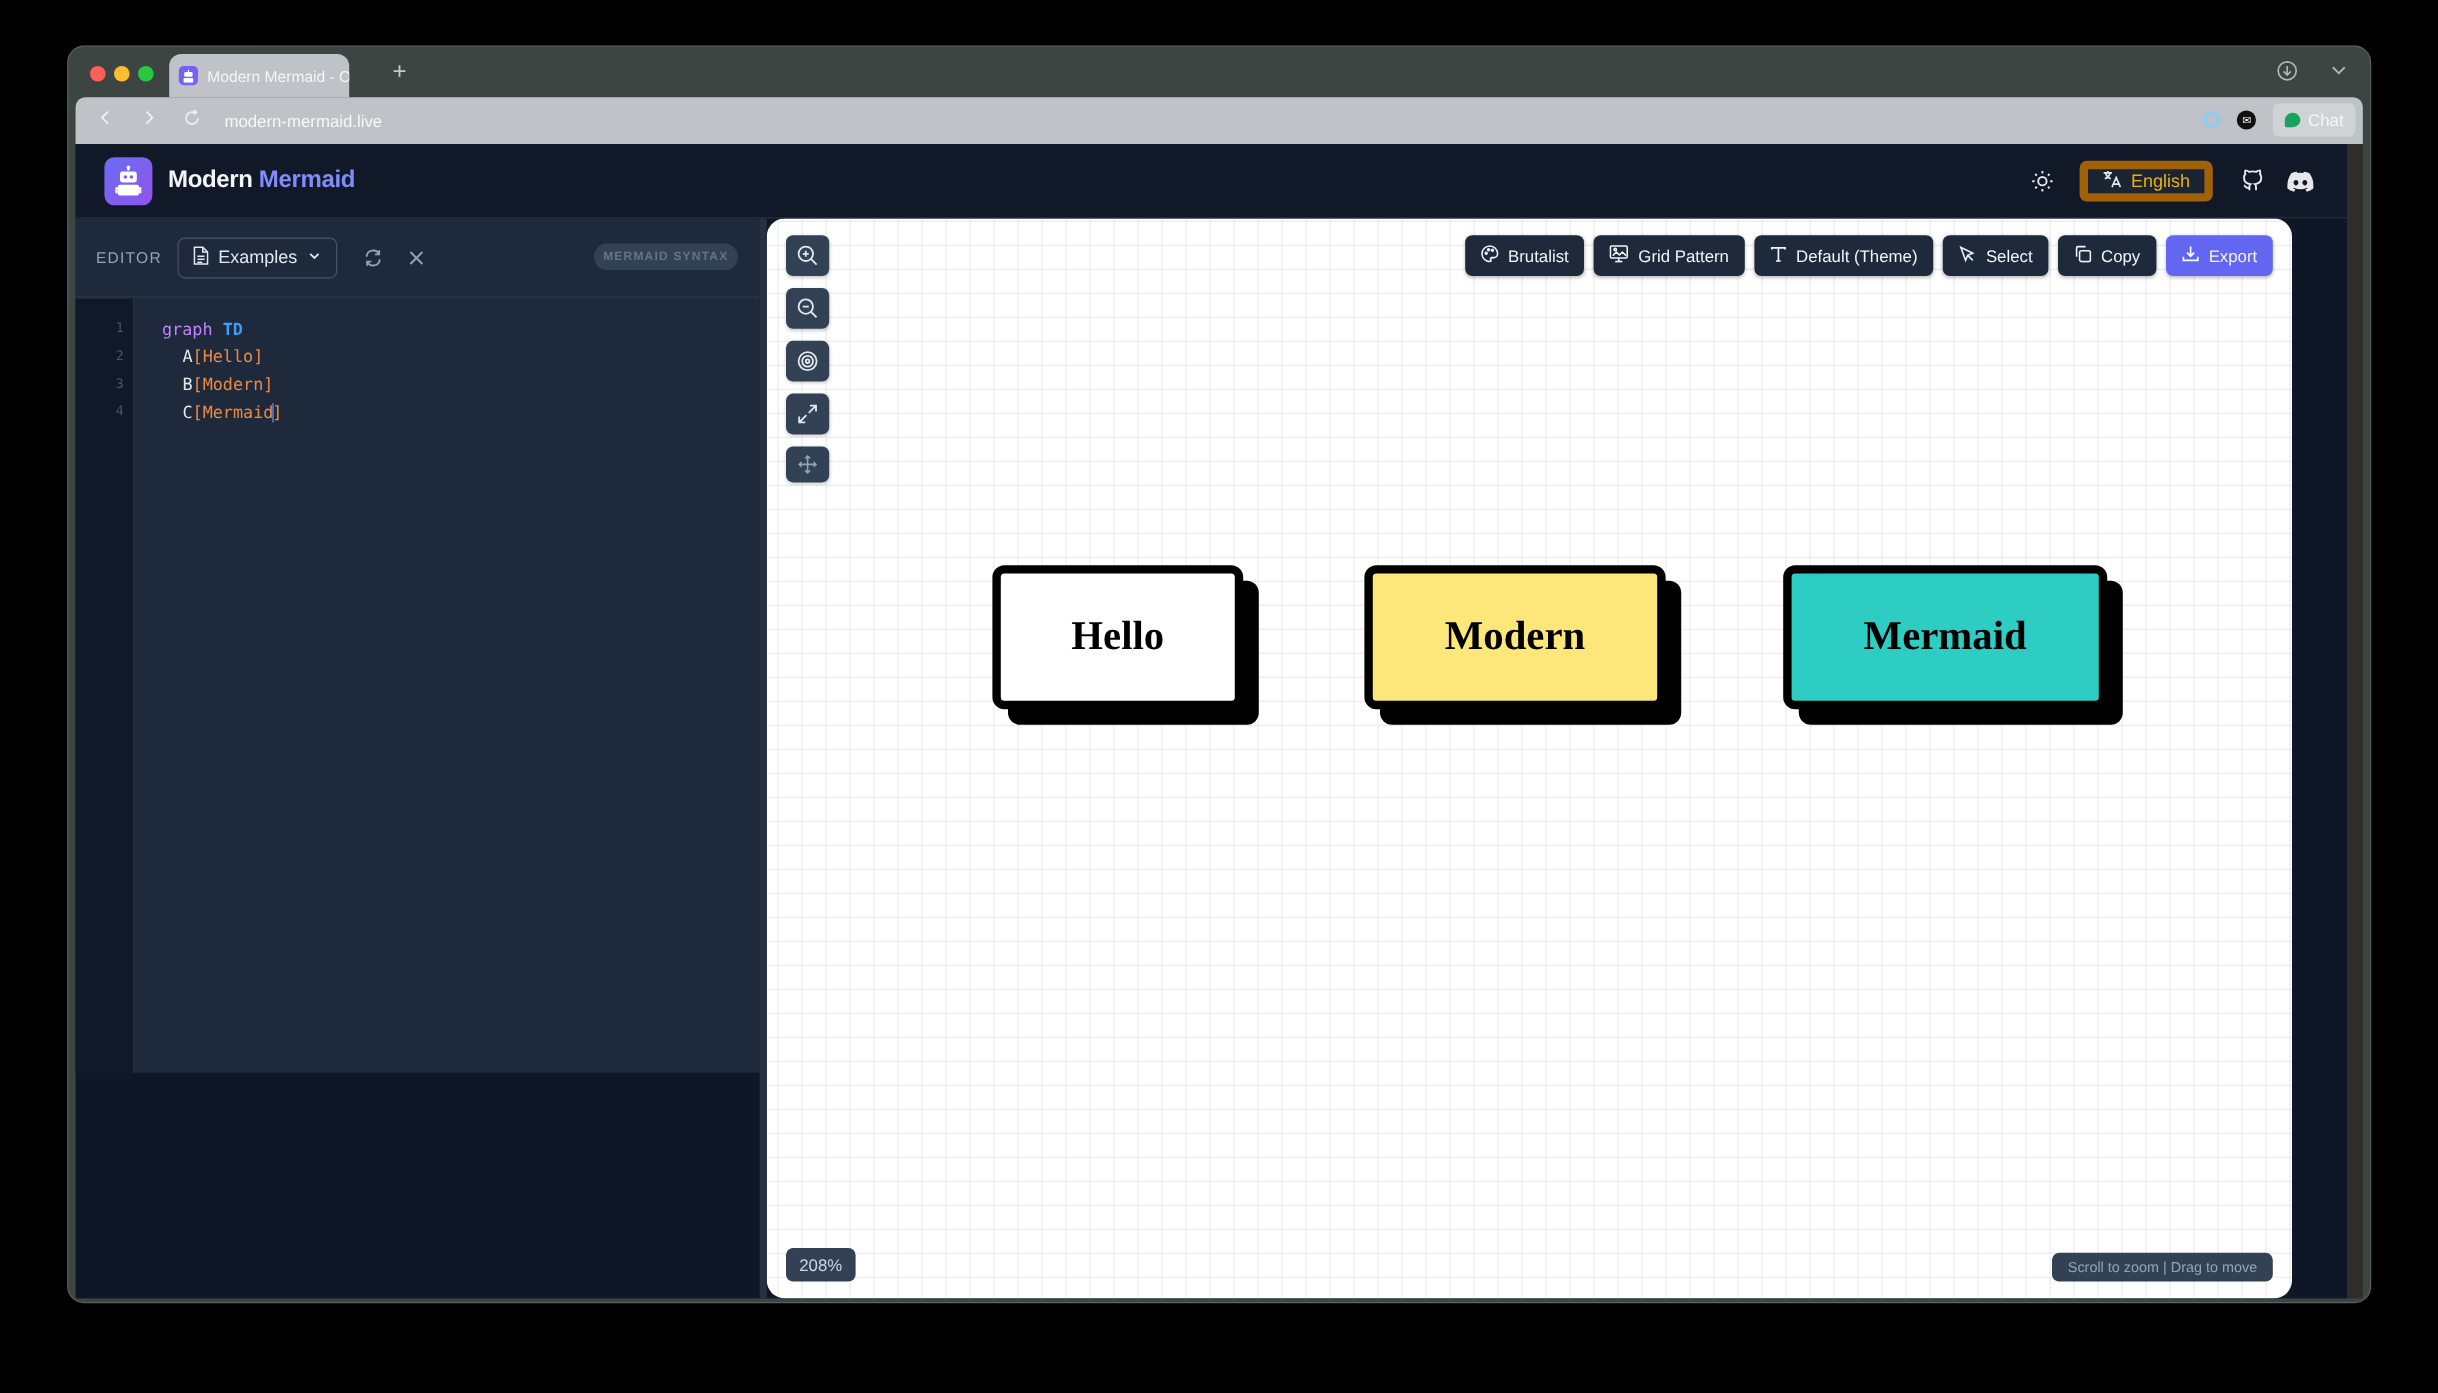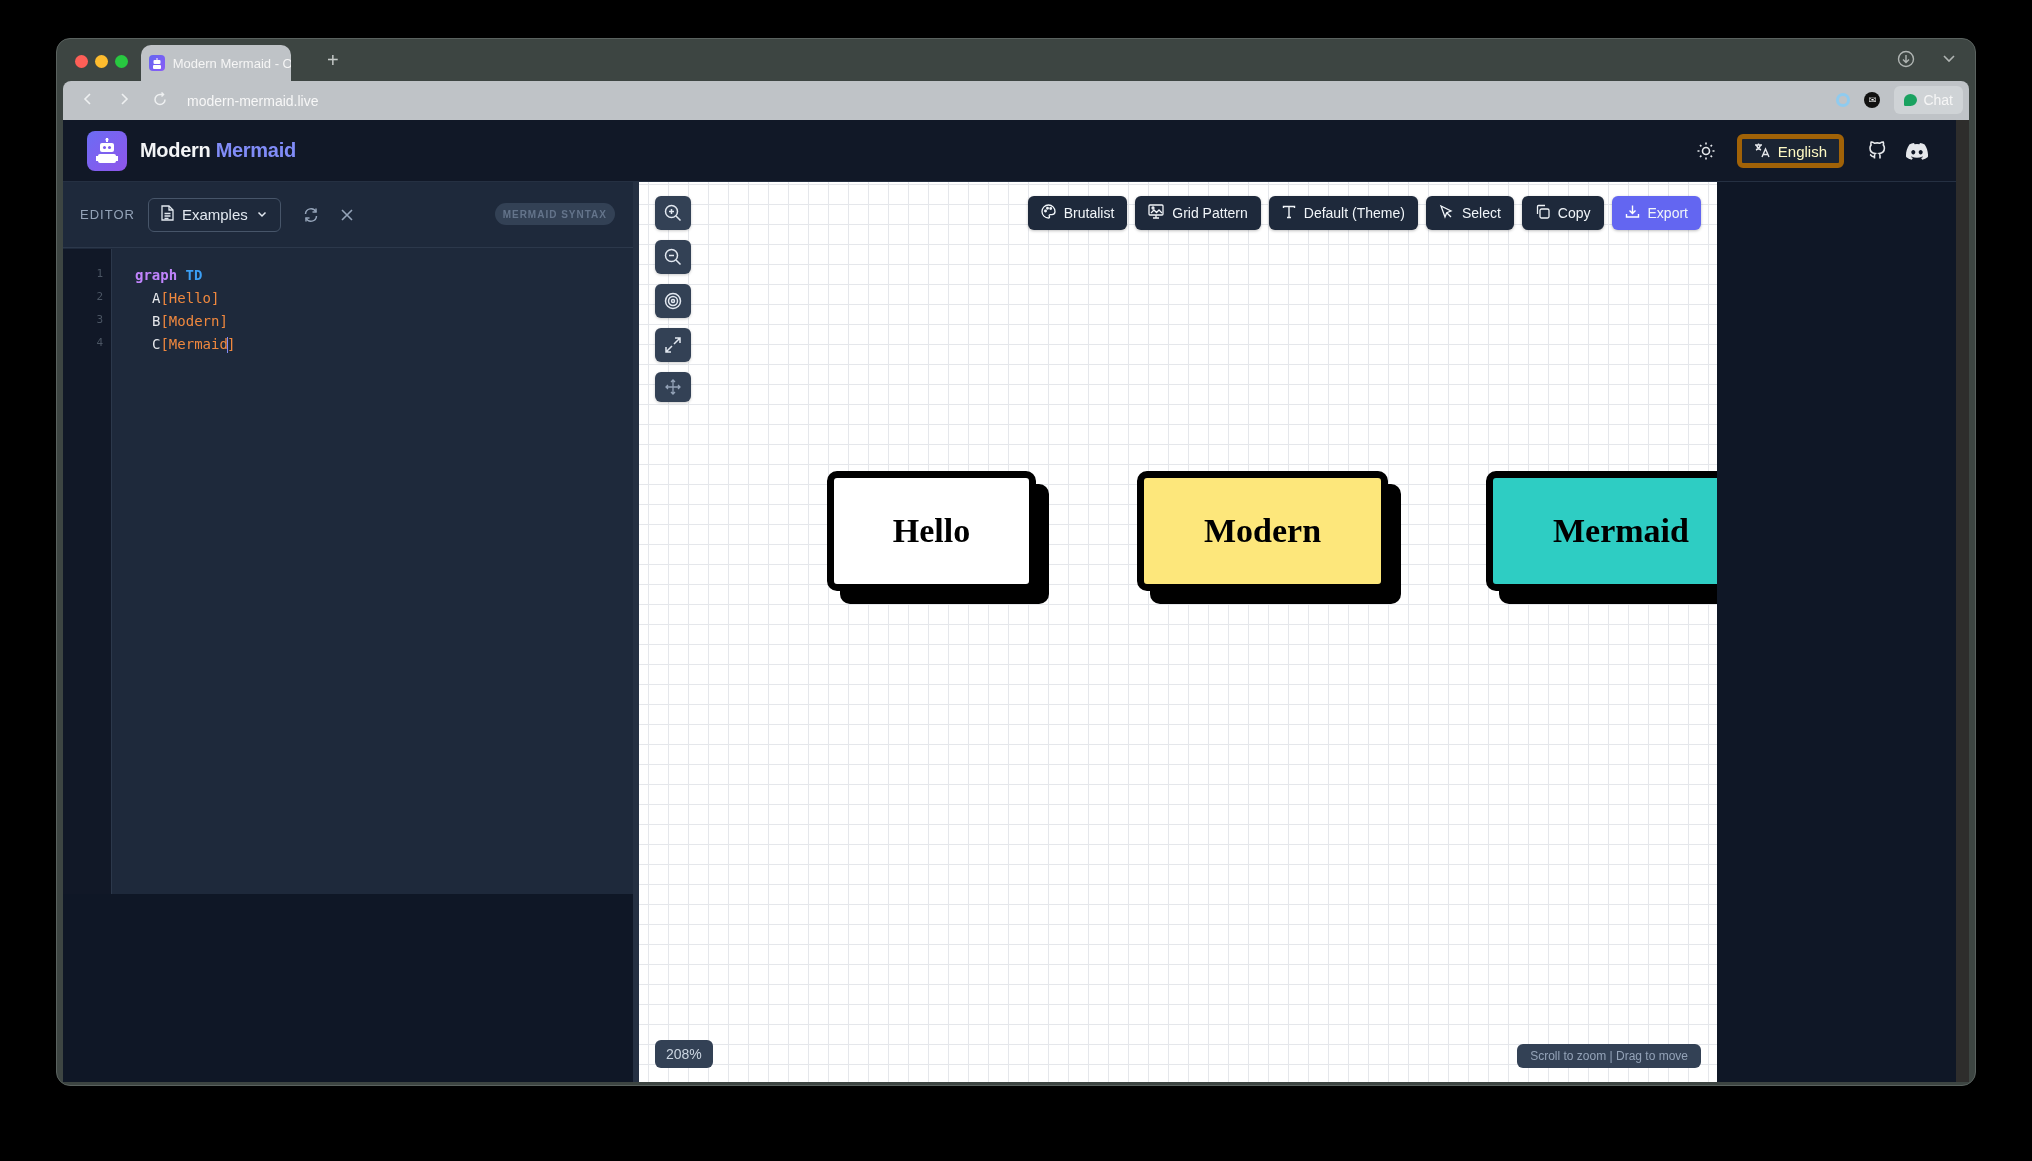--- a/index.html
+++ b/index.html
@@ -40,48 +40,48 @@
   .app { position: absolute; left: 6px; top: 81px; width: 1893px; height: 962px; background: #0f1726; }
   .app-scrollbar { position: absolute; left: 1899px; top: 81px; width: 13px; height: 962px; background: #2e2d2c; }
   .header { position: absolute; left: 0; top: 0; width: 100%; height: 62px; background: #111827;
     border-bottom: 1px solid #253042; display: flex; align-items: center; }
   .logo-box { margin-left: 24px; width: 40px; height: 40px; border-radius: 8px;
     background: linear-gradient(135deg,#6b6cf4,#8f55ea); display: flex; align-items: center; justify-content: center; }
   .brand { margin-left: 13px; font-size: 20px; font-weight: bold; color: #f3f4f6; letter-spacing: -0.3px; }
   .brand .accent { color: #818cf8; }
   .header-right { position: absolute; right: 22px; top: 14px; display: flex; align-items: center; }
   .icon-btn { width: 34px; height: 34px; display: flex; align-items: center; justify-content: center; color: #e5e7eb; }
-  .lang-btn { height: 34px; padding: 0 12px; border: 5px solid #a16207; border-radius: 6px; background: #1b2433;
-    display: flex; align-items: center; gap: 8px; color: #fef9c3; font-size: 15px; margin: 0 16px 0 14px; }
+  .lang-btn { height: 34px; padding: 0 12px; border: 7px solid #a16207; border-radius: 6px; background: #1b2433;
+    display: flex; align-items: center; gap: 8px; color: #eab308; font-size: 15px; margin: 0 16px 0 14px; }
 
   
   .editor { position: absolute; left: 0; top: 62px; width: 570px; height: 712px; background: #1e293b; }
   .editor-toolbar { height: 66px; border-bottom: 1px solid #2c384b; display: flex; align-items: center; position: relative; }
   .editor-label { margin-left: 17px; font-size: 13px; letter-spacing: 1px; color: #94a3b8; }
   .examples-btn { margin-left: 13px; height: 34px; padding: 0 12px; border: 1px solid #475569; border-radius: 6px;
     display: flex; align-items: center; gap: 8px; color: #e2e8f0; font-size: 15px; }
   .tool-icon { margin-left: 18px; width: 24px; height: 24px; display: flex; align-items: center; justify-content: center; color: #94a3b8; }
   .syntax-badge { position: absolute; right: 18px; top: 21px; height: 22px; padding: 0 8px; border-radius: 11px;
     background: #334155; color: #64748b; font-size: 10px; font-weight: bold; letter-spacing: 1px; display: flex; align-items: center; }
   .code-area { position: absolute; top: 67px; left: 0; width: 100%; bottom: 0; }
   .gutter { position: absolute; left: 0; top: 0; width: 49px; height: 100%; background: #111827; border-right: 1px solid #2c384b; }
   .ln { position: absolute; left: 0; width: 40px; text-align: right; font-family: "DejaVu Sans Mono", monospace;
     font-size: 11px; color: #4b5563; }
   .code-line { position: absolute; left: 72px; font-family: "DejaVu Sans Mono", monospace; font-size: 14px; color: #e5e7eb; white-space: pre; }
-  .kw { color: #c084fc; font-weight: bold; }
+  .kw { color: #c084fc; font-weight: normal; }
   .dir { color: #3b9ff5; font-weight: bold; text-align: right; }
   .lbl { color: #f0883e; }
   .caret { display: inline-block; width: 1px; height: 16px; background: #818cf8; vertical-align: middle; margin: 0 -1px; }
 
   .splitter { position: absolute; left: 570px; top: 62px; width: 6px; height: 900px; background: #253042; }
 
   
-  .canvas { position: absolute; left: 576px; top: 62px; width: 1078px; height: 900px; background-color: #ffffff;
+  .canvas { position: absolute; left: 576px; top: 62px; width: 1271px; height: 900px; background-color: #ffffff;
     background-image: linear-gradient(#e5e7eb 1px, transparent 1px), linear-gradient(90deg, #e5e7eb 1px, transparent 1px);
-    background-size: 20px 20px; background-position: -11px 2px; overflow: hidden; }
+    background-size: 20px 20px; background-position: -11px 2px; overflow: hidden; border-radius: 15px; }
   .zoom-ctrl { position: absolute; left: 16px; width: 36px; height: 34px; border-radius: 6px; background: #334155;
     display: flex; align-items: center; justify-content: center; color: #e2e8f0; box-shadow: 0 1px 3px rgba(0,0,0,.2); }
   .top-toolbar { position: absolute; right: 16px; top: 14px; display: flex; gap: 8px; }
   .tb-btn { height: 34px; padding: 0 13px; border-radius: 6px; background: #1e293b; color: #f1f5f9; font-size: 14px;
     display: flex; align-items: center; gap: 8px; box-shadow: 0 1px 3px rgba(0,0,0,.25); }
   .tb-btn.primary { background: #6366f1; }
 
   .node { position: absolute; }
   .node .shadow { position: absolute; left: 13px; top: 13px; right: -13px; bottom: -13px; background: #000; border-radius: 10px; }
   .node .box { position: absolute; inset: 0; border: 7px solid #000; border-radius: 10px; display: flex; align-items: center;

